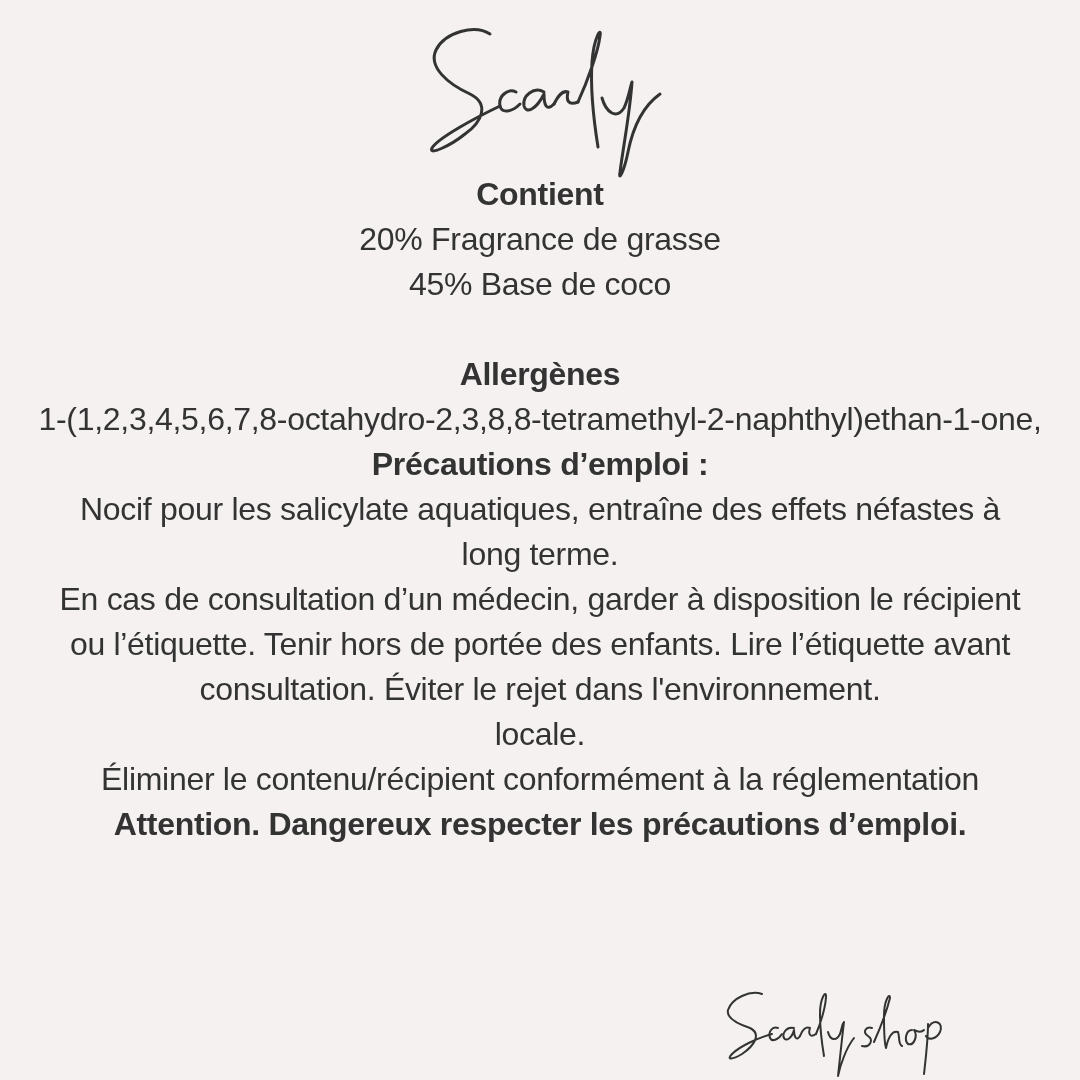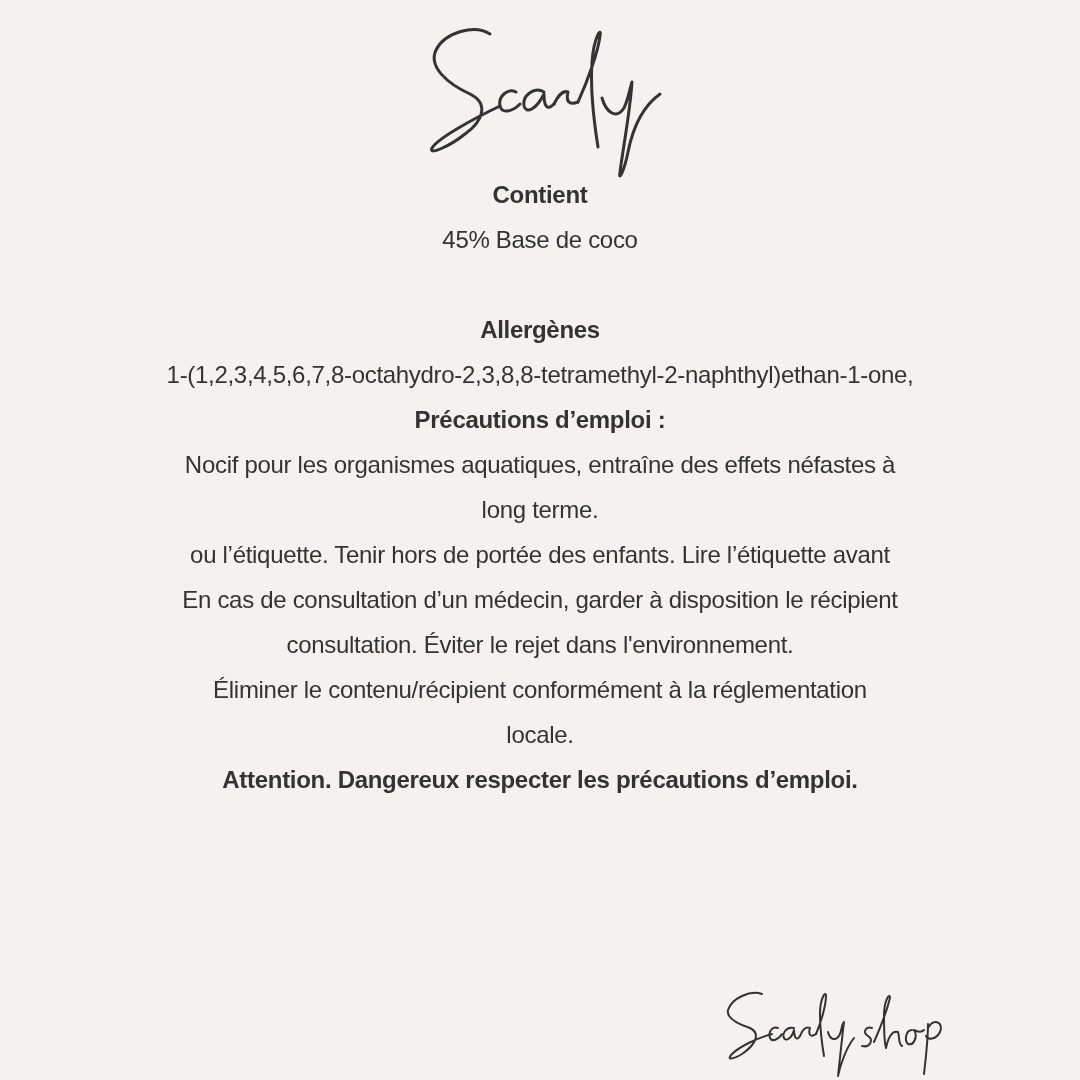--- a/index.html
+++ b/index.html
@@ -26,21 +26,21 @@
       width: 100%;
       height: 100%;
       overflow: visible;
     }
     .content {
       position: absolute;
       left: 30px;
       right: 30px;
       top: 172px;
       text-align: center;
-      font-size: 24px;
+      font-size: 32px;
       line-height: 45px;
       letter-spacing: -0.3px;
     }
     .content .line {
       display: block;
       white-space: nowrap;
     }
     .content .bold {
       font-weight: bold;
     }
@@ -71,34 +71,35 @@
     <path d="M134 82 C138 74, 142 68, 148 70 C146 78, 148 84, 158 80"></path>
 
     <path d="M158 80 C168 58, 178 30, 180 14 C182 4, 174 14, 172 40 C170 70, 174 100, 178 125"></path>
 
     <path d="M182 76 C186 90, 196 98, 204 86 C208 78, 210 66, 212 60 C210 90, 204 120, 200 150 C198 160, 204 150, 208 130 C214 100, 226 82, 240 72"></path>
   </svg>
 </div>
 
 <div class="content">
   <span class="line bold">Contient</span>
+  <span class="line">20% Fragrance de grasse</span>
   <span class="line">45% Base de coco</span>
   <span class="spacer"></span>
 
   <span class="line bold">Allergènes</span>
   <span class="line">1-(1,2,3,4,5,6,7,8-octahydro-2,3,8,8-tetramethyl-2-naphthyl)ethan-1-one,</span>
 
   <span class="line bold">Précautions d’emploi :</span>
-  <span class="line">Nocif pour les organismes aquatiques, entraîne des effets néfastes à</span>
+  <span class="line">Nocif pour les salicylate aquatiques, entraîne des effets néfastes à</span>
   <span class="line">long terme.</span>
+  <span class="line">En cas de consultation d’un médecin, garder à disposition le récipient</span>
   <span class="line">ou l’étiquette. Tenir hors de portée des enfants. Lire l’étiquette avant</span>
-  <span class="line">En cas de consultation d’un médecin, garder à disposition le récipient</span>
   <span class="line">consultation.  Éviter le rejet dans l'environnement.</span>
+  <span class="line">locale.</span>
   <span class="line">Éliminer le contenu/récipient conformément à la réglementation</span>
-  <span class="line">locale.</span>
 
   <span class="line bold">Attention. Dangereux respecter les précautions d’emploi.</span>
 </div>
 
 <div class="signature">
   <svg viewBox="0 0 220 90" fill="none" stroke="#333333" stroke-width="2" stroke-linecap="round" stroke-linejoin="round">
 
     <path d="M40 6 C28 2, 10 10, 6 22 C4 30, 16 36, 28 40 C40 46, 32 58, 20 66 C10 72, 4 72, 10 66 C18 58, 36 50, 50 46"></path>
 
     <path d="M56 40 C50 38, 46 44, 48 50 C50 54, 56 52, 60 46"></path>

